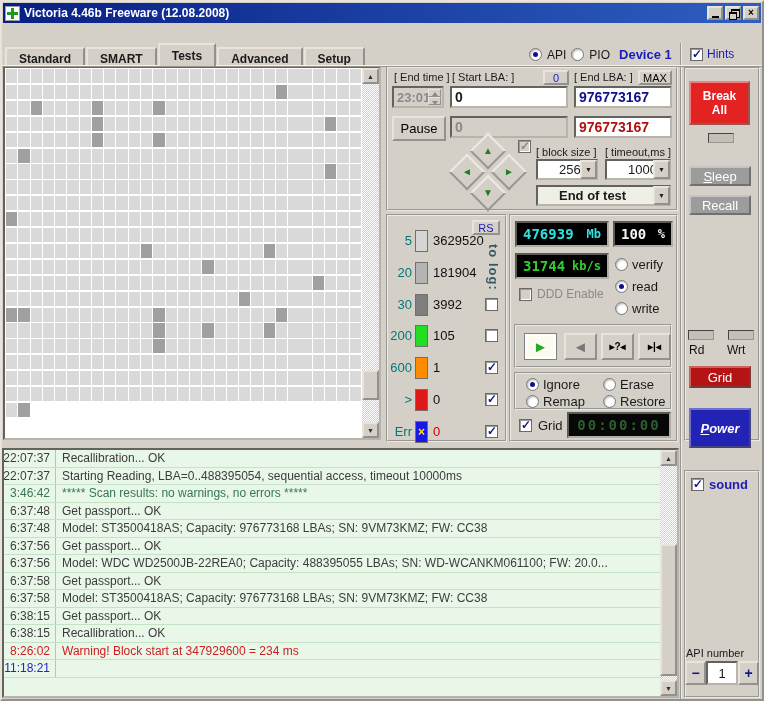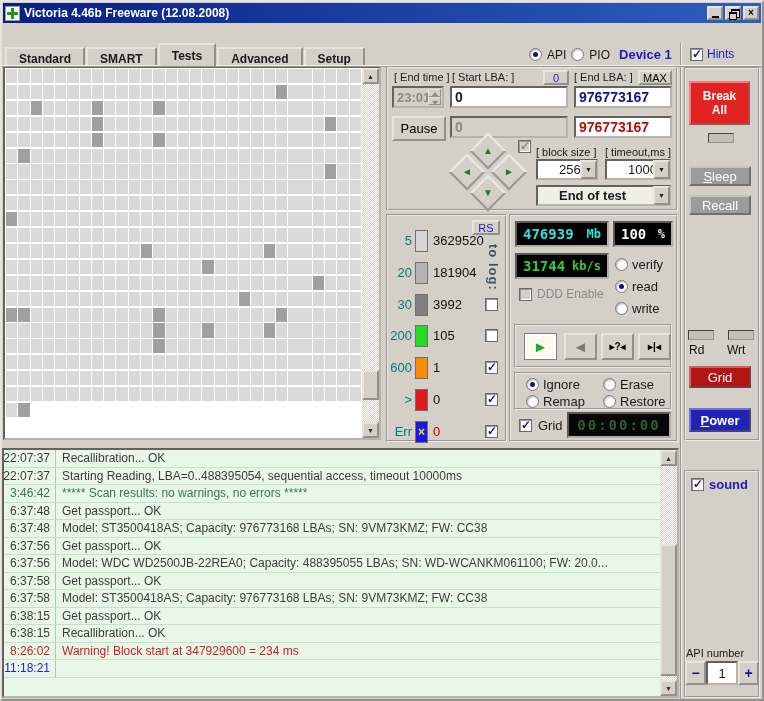--- a/index.html
+++ b/index.html
@@ -106,21 +106,21 @@
   .rightcol{position:absolute;left:678px;top:41px;width:82px;bottom:0;background:#d4d0c8;border-left:2px groove #eceae4;}
   .hints{position:absolute;left:8px;top:4px;display:flex;align-items:center;gap:4px;color:#1c1cbe;font-size:12px;}
   .rbox1{position:absolute;left:2px;top:24px;width:76px;height:374px;border:2px groove #eceae4;}
   .rbox2{position:absolute;left:2px;top:427px;width:76px;height:228px;border:2px groove #eceae4;}
   .breakall{position:absolute;left:7px;top:38px;width:61px;height:44px;background:#e32222;color:#fff;font-weight:bold;font-size:12px;border:2px outset #f08080;}
   .rind{position:absolute;width:26px;height:10px;background:#c4c0b8;border:1px inset #9a968e;}
   .graybtn{position:absolute;left:7px;width:62px;height:20px;background:#9c9c9c;color:#fff;font-size:13px;border:2px outset #c4c4c4;}
   .ul-first::first-letter{text-decoration:underline;}
   .rlbl{position:absolute;font-size:12px;color:#101010;}
   .passp{position:absolute;left:7px;top:323px;width:62px;height:22px;background:#b41414;color:#fff;font-size:13px;border:2px outset #d06060;}
-  .power{position:absolute;left:7px;top:365px;width:62px;height:24px;background:#2222b4;color:#fff;font-weight:bold;font-size:13px;border:2px outset #7070d0;}
+  .power{position:absolute;left:7px;top:365px;width:62px;height:40px;background:#2222b4;color:#fff;font-weight:bold;font-size:13px;border:2px outset #7070d0;font-style:italic;}
   .soundrow{position:absolute;left:9px;top:434px;display:flex;align-items:center;gap:5px;color:#2020b0;font-weight:bold;font-size:13px;}
   .apilbl{position:absolute;left:4px;top:604px;font-size:11px;}
   .apispin{position:absolute;left:3px;top:618px;height:24px;width:74px;display:flex;}
   .apibtn{width:21px;height:24px;color:#15158a;font-weight:bold;font-size:14px;padding:0;}
   .apival{width:32px;height:24px;background:#fff;border:2px inset #b8b4ac;display:flex;align-items:center;justify-content:center;font-size:13px;}
 
   
   .log-panel{position:absolute;left:0;top:446px;width:677px;height:250px;border:2px inset #b8b4ac;background:#e9f7e9;}
   #log-rows{position:absolute;left:0;top:0;right:17px;bottom:0;overflow:hidden;}
   .log-row{display:flex;height:17.5px;border-bottom:1px solid #c6e2c6;align-items:center;color:#3c3c3c;}

